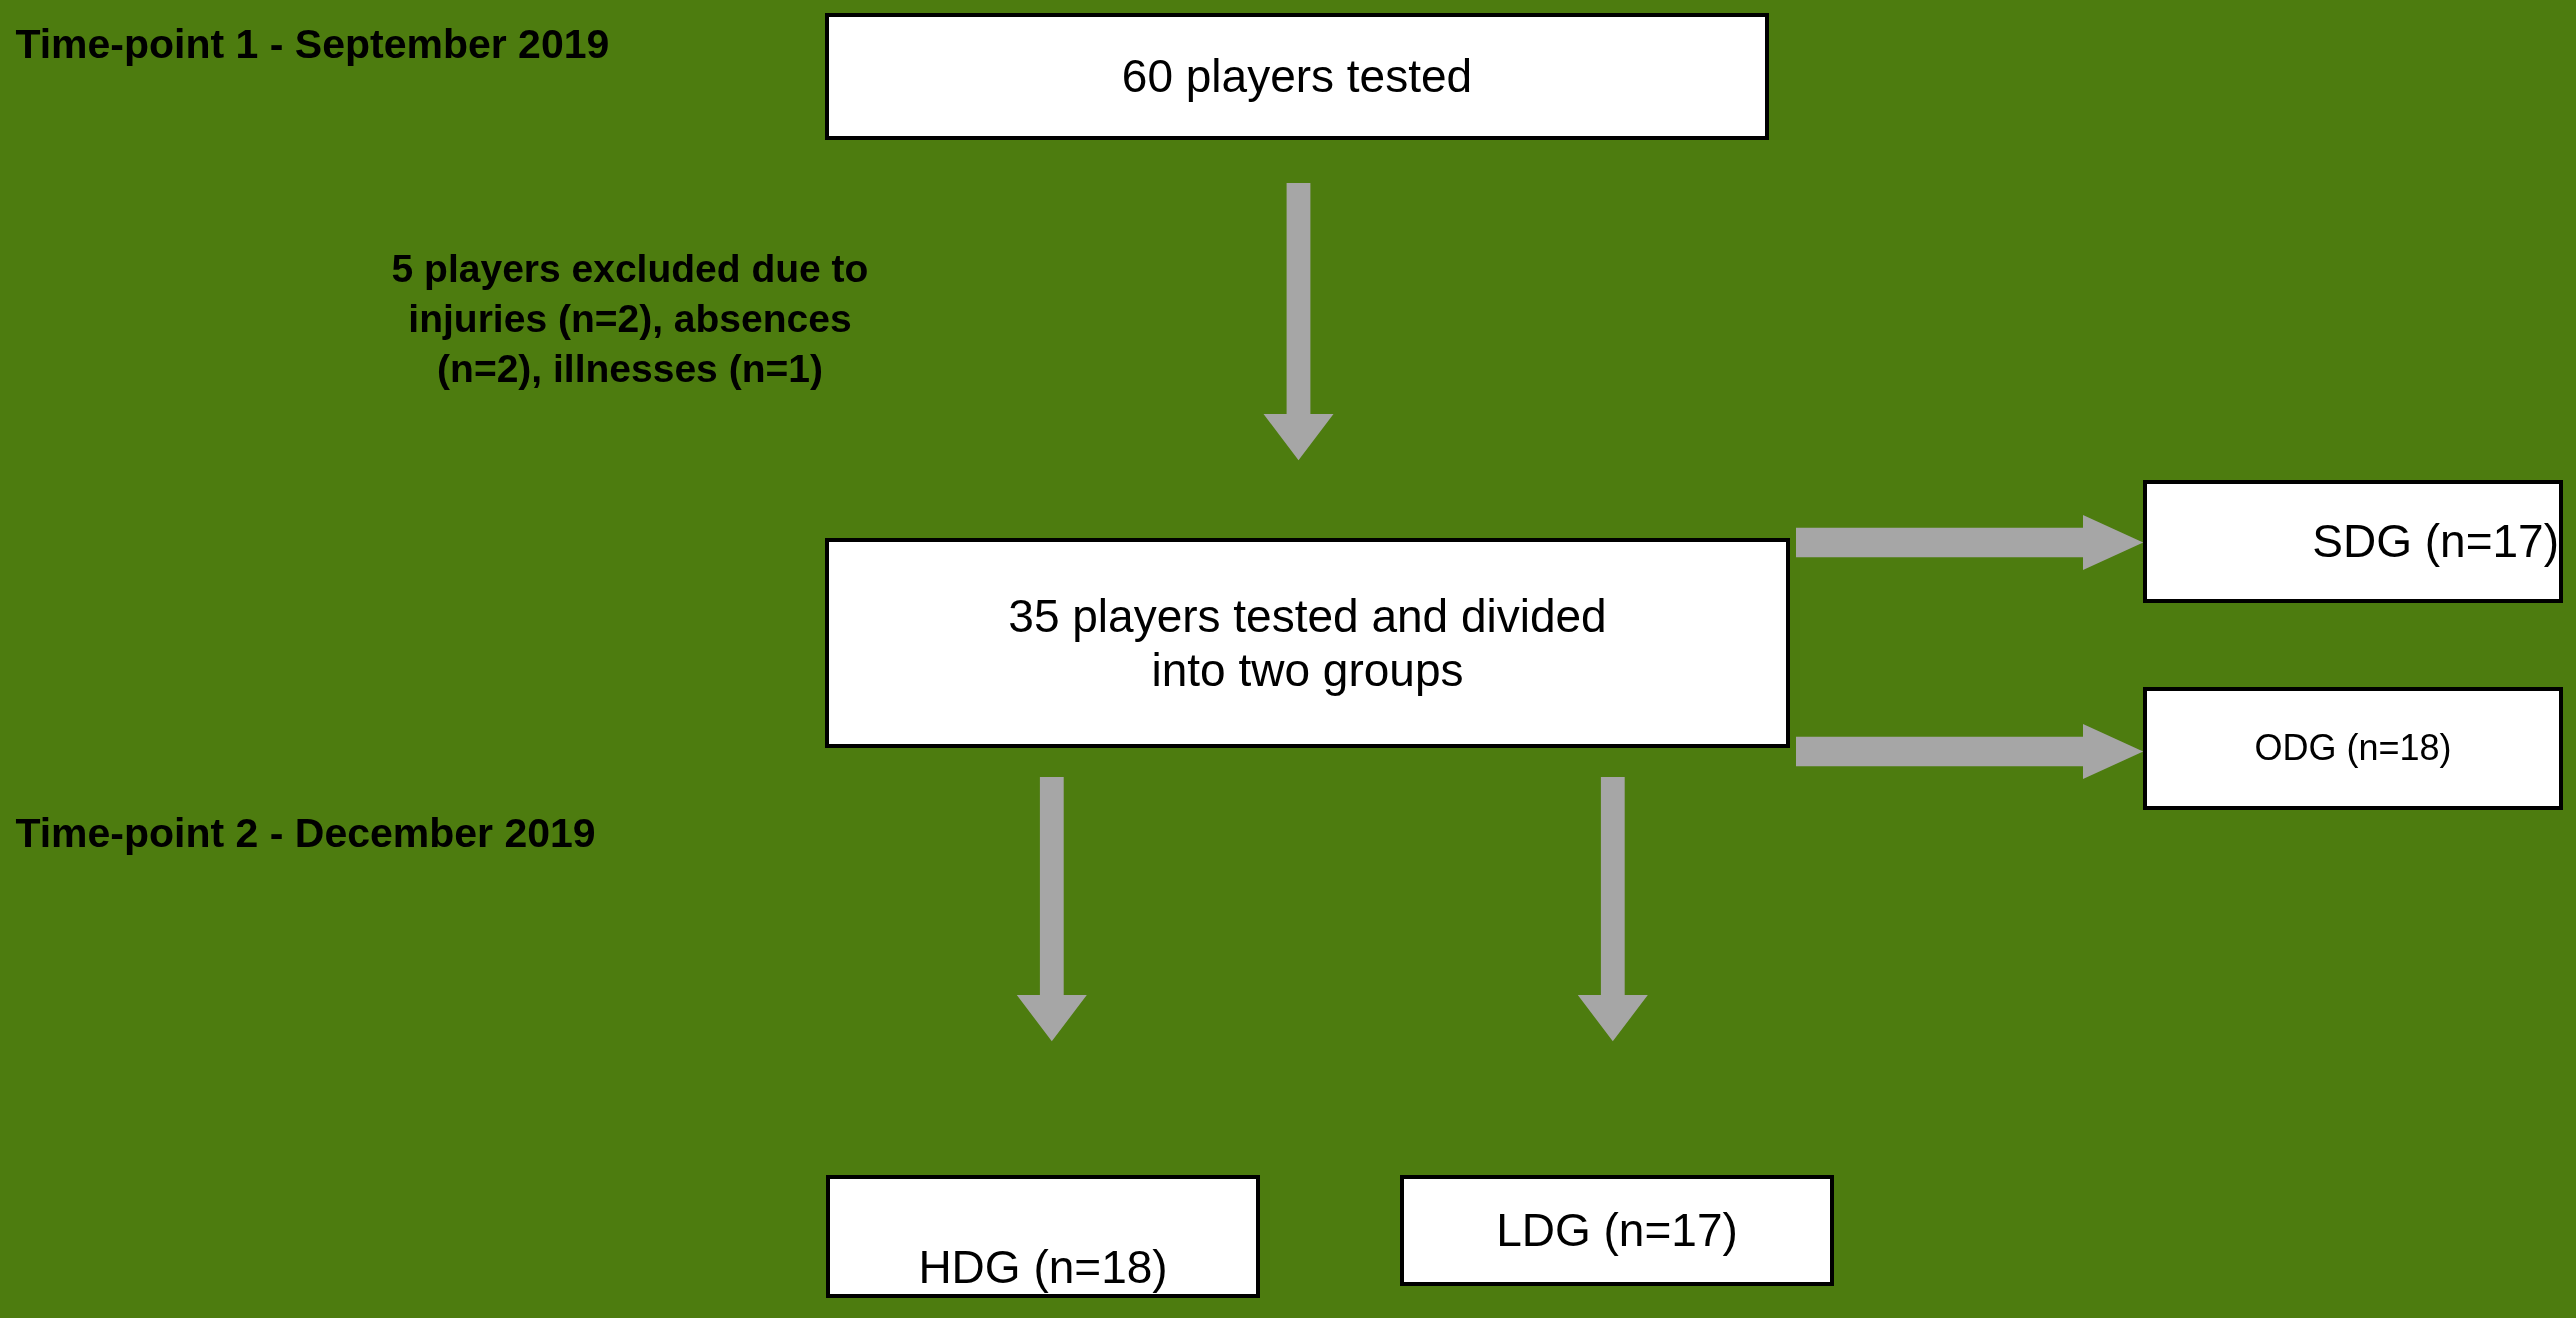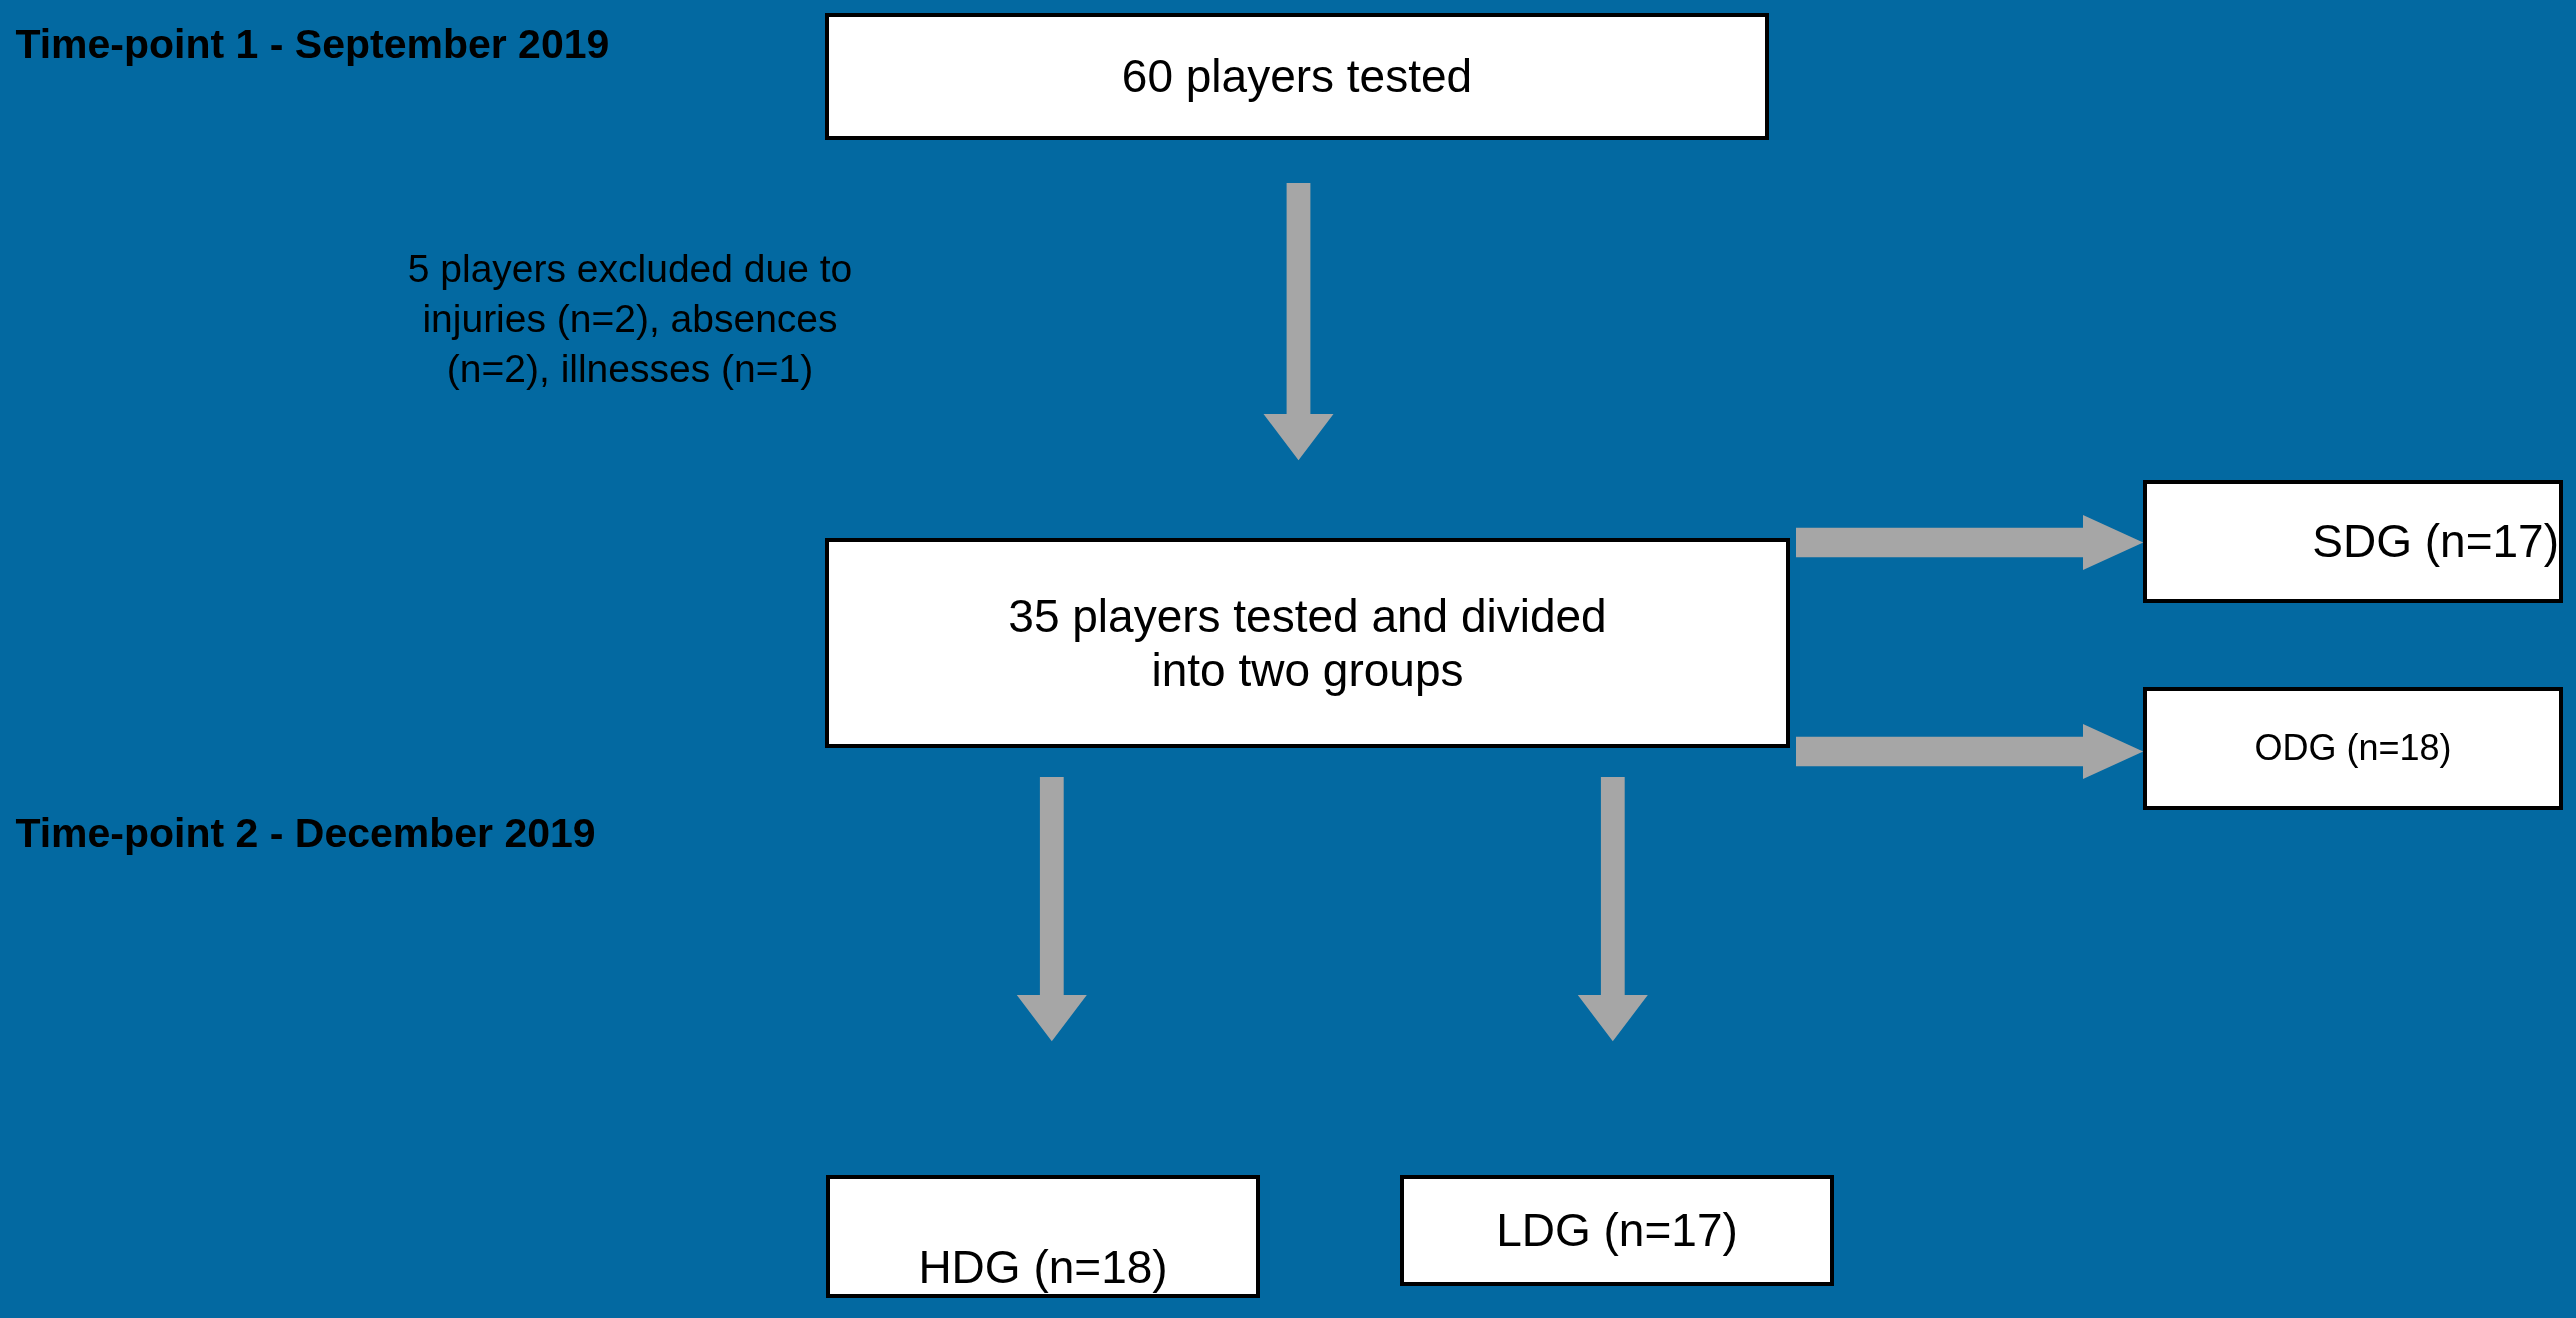--- a/index.html
+++ b/index.html
@@ -9,21 +9,21 @@
     background: #ffffff;
   }
   body {
     font-family: "Liberation Sans", sans-serif;
     color: #000000;
   }
   #canvas {
     position: relative;
     width: 2576px;
     height: 1319px;
-    background: #0369a1;
+    background: #4d7c0f;
     overflow: hidden;
   }
   .node-box {
     position: absolute;
     box-sizing: border-box;
     border: 4.9px solid #000000;
     background: #ffffff;
     display: flex;
     align-items: center;
     justify-content: center;
@@ -38,21 +38,21 @@
     color: #000000;
     white-space: nowrap;
     display: flex;
     align-items: center;
   }
   .free-text {
     position: absolute;
     text-align: center;
     color: #000000;
     line-height: 1.28;
-    font-weight: 400;
+    font-weight: 700;
   }
   .arrow-svg {
     position: absolute;
     overflow: visible;
   }
 
   
   #label-tp1   { left: 15.4px;  top: 12.6px;   width: 700px; height: 63px;  font-size: 41px; }
   #label-tp2   { left: 15.4px;  top: 802px; width: 700px; height: 63px;  font-size: 41px; }
 

